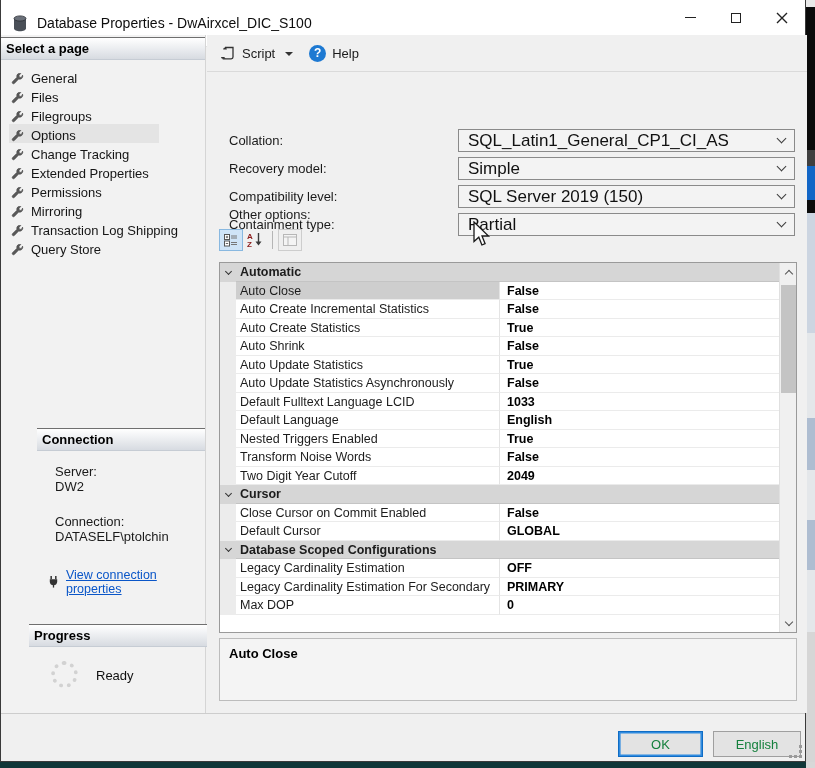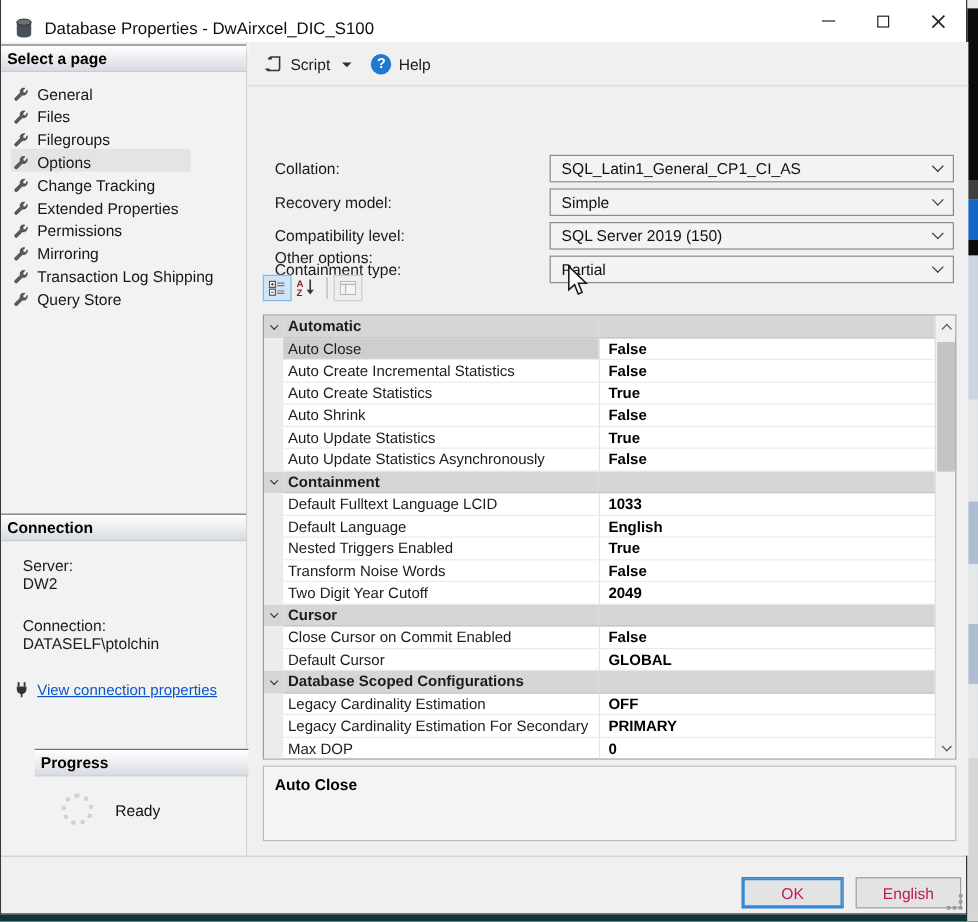--- a/index.html
+++ b/index.html
@@ -24,21 +24,21 @@
   
   .sidebar { position:absolute; left:0; top:35px; width:205px; height:678px; background:#f2f2f2; border-right:1px solid #d5d5d5; }
   .side-header { height:23px; line-height:22px; font-weight:bold; font-size:13px; padding-left:5px; background:linear-gradient(#ffffff,#d7dbe1); border-top:1px solid #6f6f6f; border-bottom:1px solid #c6ccd4; color:#000; }
   .pages-panel { position:absolute; top:2px; left:0; width:100%; }
   .pages-list { padding:7px 0 0 8px; background:transparent; }
   .page-item { display:flex; align-items:flex-end; height:19px; cursor:default; padding-left:2px; }
   .page-item.selected { background:#e4e4e4; width:150px; }
   .page-item .wrench { width:13px; height:13px; margin-right:7px; flex:0 0 auto; }
   .page-item .plabel { font-size:13px; color:#151515; white-space:nowrap; }
 
-  .conn-panel { position:absolute; top:393px; left:0; width:100%; }
+  .conn-panel { position:absolute; top:393px; left:0; width:100%;padding-left:36px; }
   .conn-body { padding:13px 0 0 18px; }
   .conn-line { font-size:13px; color:#1a1a1a; line-height:15px; }
   .conn-gap { height:20px; }
   .conn-link-row { display:flex; align-items:center; margin-top:24px; margin-left:-8px; }
   .conn-link-row .plug { width:14px; height:14px; margin-right:6px; }
   a.conn-link { color:#0a56c8; font-size:12.5px; text-decoration:underline; cursor:pointer; }
 
   .prog-panel { position:absolute; top:589px; left:0; width:100%;margin-left:28px; }
   .prog-body { display:flex; align-items:flex-start; padding:10px 0 0 14px; }
   .spinner { width:27px; height:27px; border:4.5px dotted #d2d2d2; border-radius:50%; margin:4px 18px 0 8px; }
@@ -50,21 +50,21 @@
   .tool-item { display:flex; align-items:center; margin-right:6px; }
   .tool-item .t-ic { margin-right:6px; display:flex; }
   .tool-label { font-size:13px; color:#1a1a1a; }
   .caret-down { width:0; height:0; border-left:4px solid transparent; border-right:4px solid transparent; border-top:4.5px solid #333; margin:2px 10px 0 10px; }
   .help-circle { width:17px; height:17px; border-radius:50%; background:#1d79d2; color:#fff; font-weight:bold; font-size:12px; display:flex; align-items:center; justify-content:center; margin-right:6px; }
 
   .form-area { position:absolute; top:37px; left:0; width:100%; }
   .form-row { position:absolute; left:22px; display:flex; align-items:center; width:566px;gap:12px; }
   .form-row .flabel { width:217px; font-size:13px; color:#1a1a1a; }
   .combo { flex:1; height:23px; background:#f3f3f3; border:1px solid #8a8a8a; display:flex; align-items:center; padding:0 9px; position:relative; }
-  .combo .cvalue { font-size:13px; color:#111; flex:1; white-space:nowrap; overflow:hidden; }
+  .combo .cvalue { font-size:17px; color:#111; flex:1; white-space:nowrap; overflow:hidden; }
   .chev { display:inline-block; width:7px; height:7px; border-right:1.6px solid #3c3c3c; border-bottom:1.6px solid #3c3c3c; transform:rotate(45deg); margin-top:-4px; }
 
   .other-label { position:absolute; top:172px; left:22px; font-size:13px; color:#1a1a1a; }
   .mini-toolbar { position:absolute; top:193px; left:12px; display:flex; align-items:center; height:24px; }
   .mini-btn { width:24px; height:22px; display:flex; align-items:center; justify-content:center; }
   .mini-btn.selected { background:#cfe4f7; border:1px solid #88b8e0; }
   .mini-sep { width:1px; height:18px; background:#b5b5b5; margin:0 5px; }
   .mini-btn.disabled { border:1px solid #cdcdcd; background:#efefef; }
 
   
@@ -87,21 +87,21 @@
   .sb-chev { width:6px; height:6px; border-right:1.5px solid #555; border-bottom:1.5px solid #555; display:block; }
   .sb-up .sb-chev { transform:rotate(-135deg); margin-top:4px; }
   .sb-down .sb-chev { transform:rotate(45deg); margin-bottom:3px; }
   .sb-thumb { position:absolute; left:1px; top:22px; width:15px; height:108px; background:#c4c4c4; }
 
   .desc-box { position:absolute; top:603px; left:12px; width:578px; height:63px; background:#f4f4f4; border:1px solid #bcbcbc; padding:7px 9px; }
   .desc-title { font-weight:bold; font-size:13px; color:#000; }
 
   
   .footer { position:absolute; left:0; top:713px; width:100%; height:48px; border-top:1px solid #cdcdcd; background:#f0f0f0; }
-  .btn { position:absolute; top:17px; height:26px; background:#e3e3e3; border:1px solid #9f9f9f; font-size:13px; font-family:"Liberation Sans",sans-serif; display:flex; align-items:center; justify-content:center; color:#be185d; }
+  .btn { position:absolute; top:17px; height:26px; background:#e3e3e3; border:1px solid #9f9f9f; font-size:13px; font-family:"Liberation Sans",sans-serif; display:flex; align-items:center; justify-content:center; color:#15803d; }
   .btn.ok { left:617px; width:85px; border:1px solid #0f6cc4; box-shadow:0 0 0 1.6px #2f8be0 inset; }
   .btn.cancel { left:712px; width:88px; }
   .grip { position:absolute; right:3px; bottom:3px; width:3px; height:3px; background:#9a9a9a; box-shadow:-5px 0 #9a9a9a, 0 -5px #9a9a9a, -5px -5px transparent, -10px 0 #9a9a9a, 0 -10px #9a9a9a; }
 
   
   .cursor { position:absolute; left:472px; top:221px; z-index:50; pointer-events:none; }
 </style>
 </head>
 <body>
 
@@ -352,27 +352,20 @@
           <div class="grow prop">
             <span class="gutter"></span>
             <span class="cname">Auto Update Statistics</span>
             <span class="cval">True</span>
           </div>
           <div class="grow prop">
             <span class="gutter"></span>
             <span class="cname">Auto Update Statistics Asynchronously</span>
             <span class="cval">False</span>
           </div>
-          <div class="grow category">
-            <span class="gutter">
-              <i class="chev-ic"></i>
-            </span>
-            <span class="cname">Containment</span>
-            <span class="cval"></span>
-          </div>
           <div class="grow prop">
             <span class="gutter"></span>
             <span class="cname">Default Fulltext Language LCID</span>
             <span class="cval">1033</span>
           </div>
           <div class="grow prop">
             <span class="gutter"></span>
             <span class="cname">Default Language</span>
             <span class="cval">English</span>
           </div>

